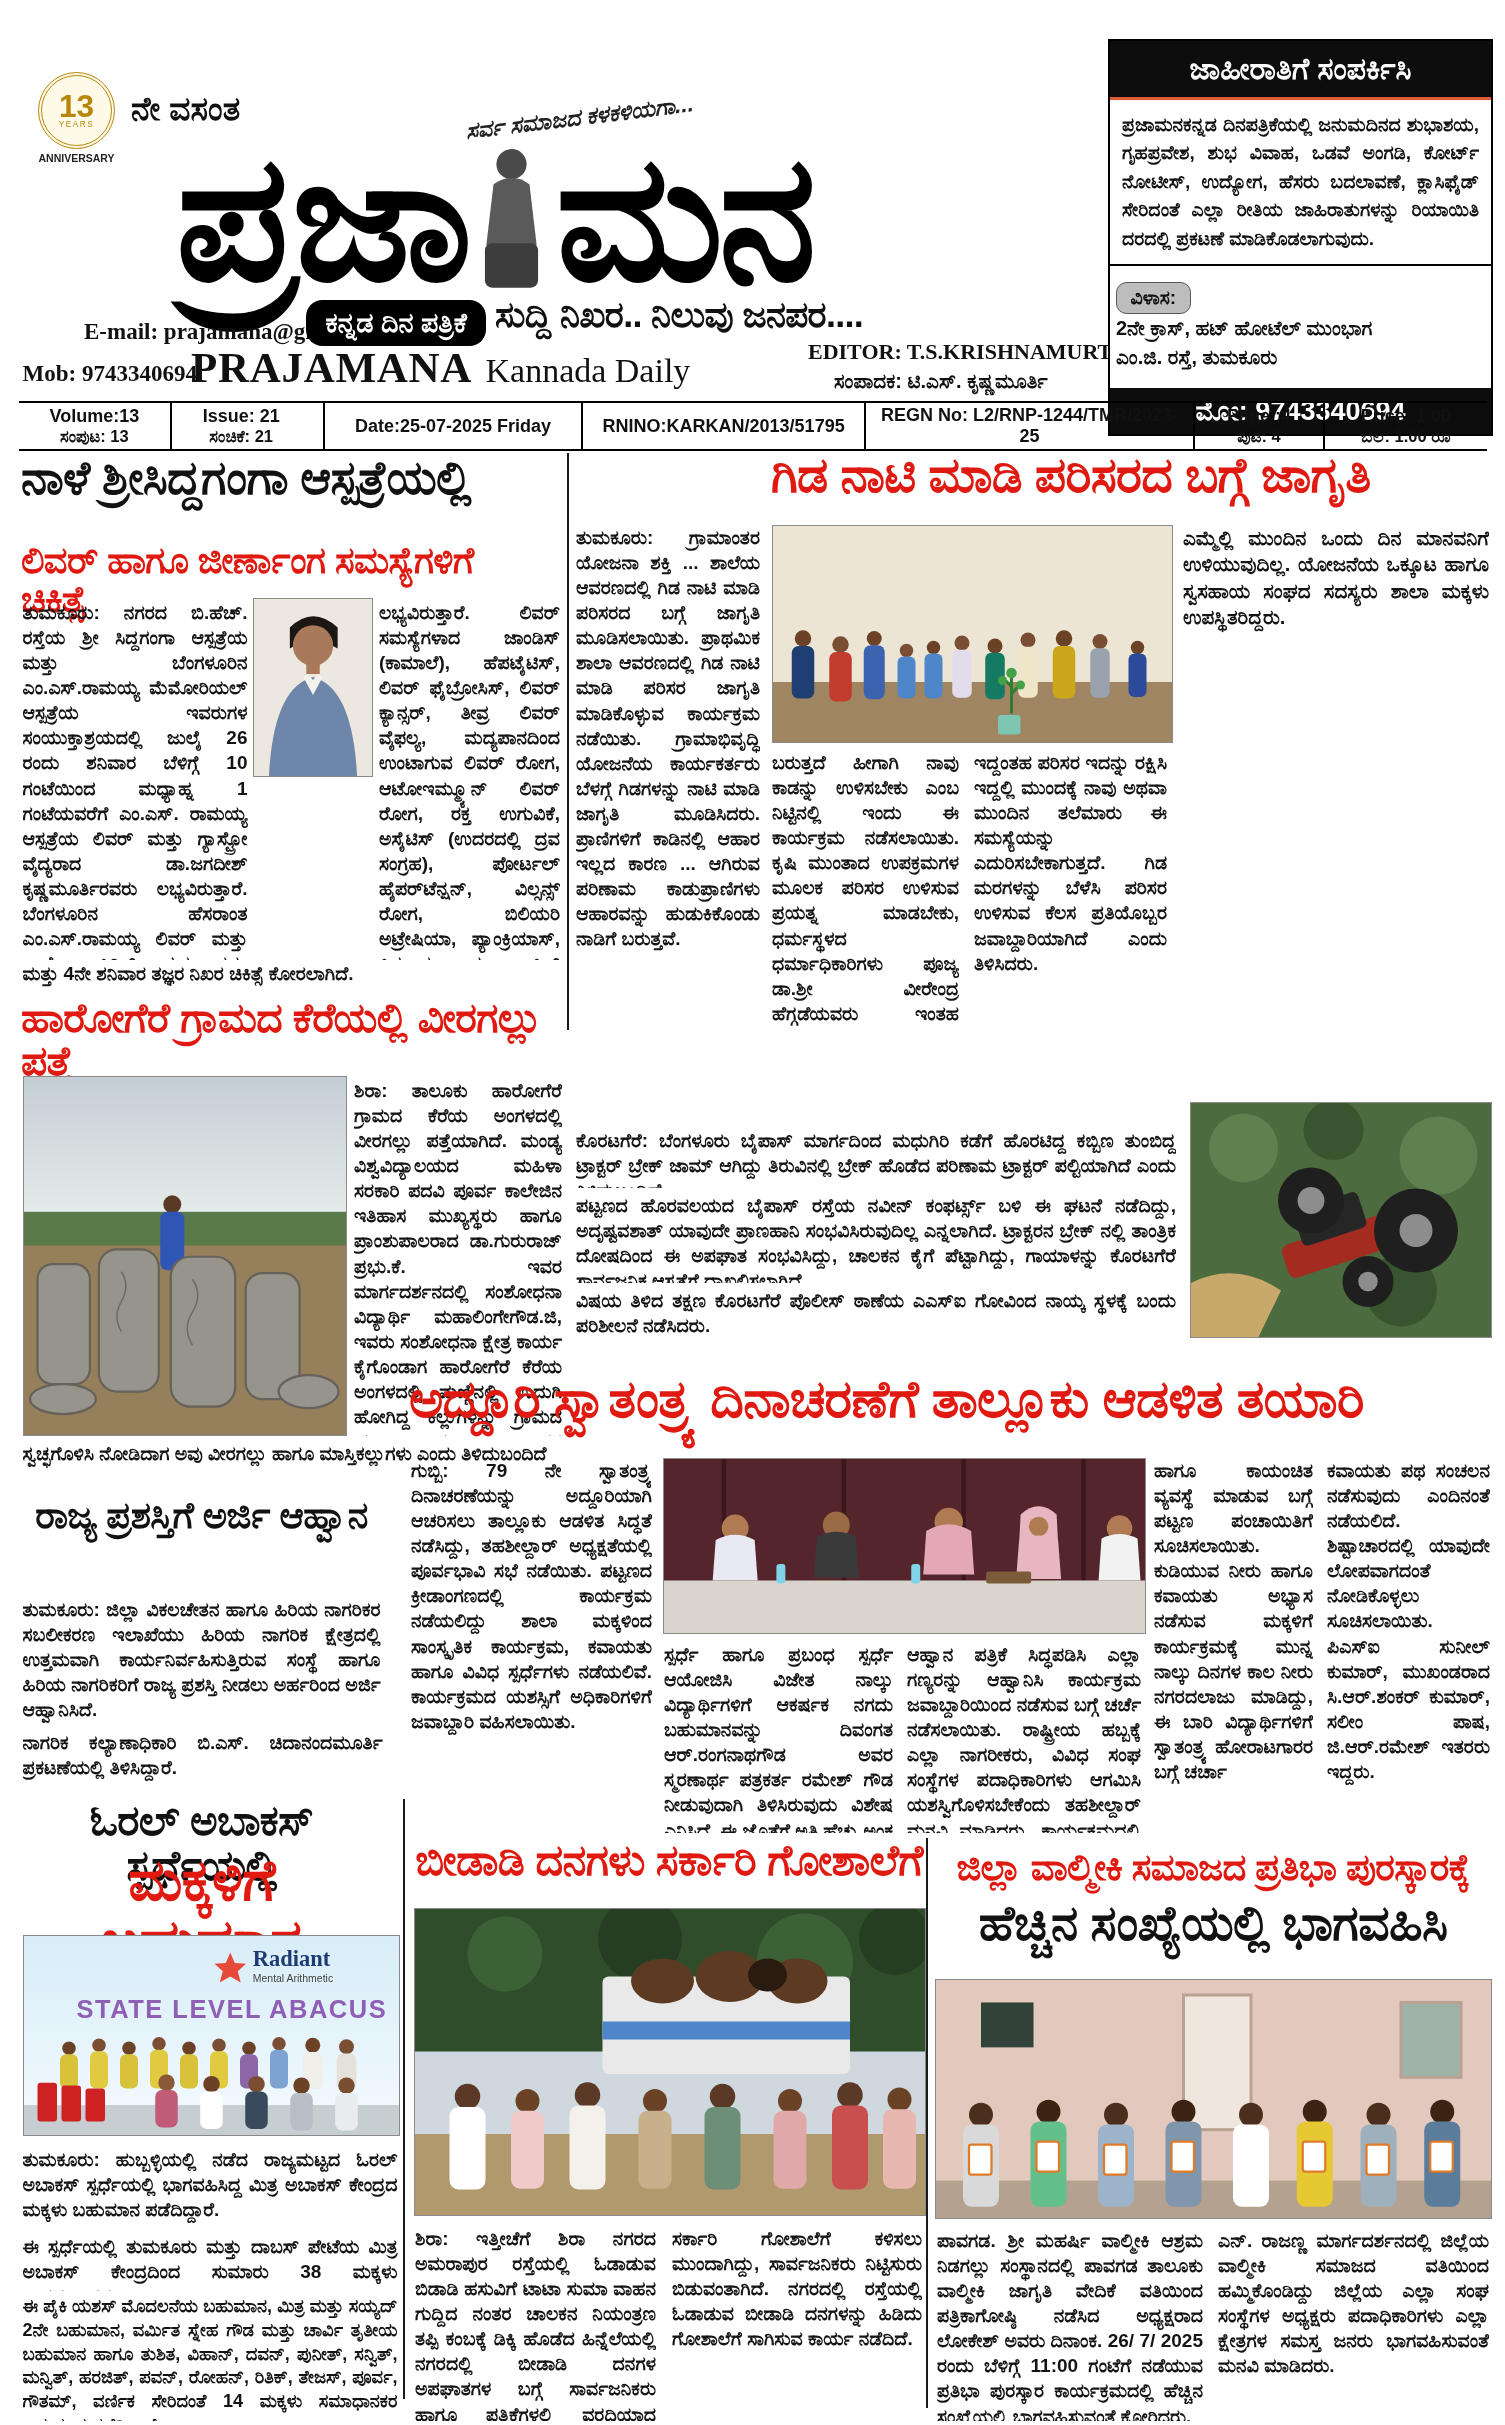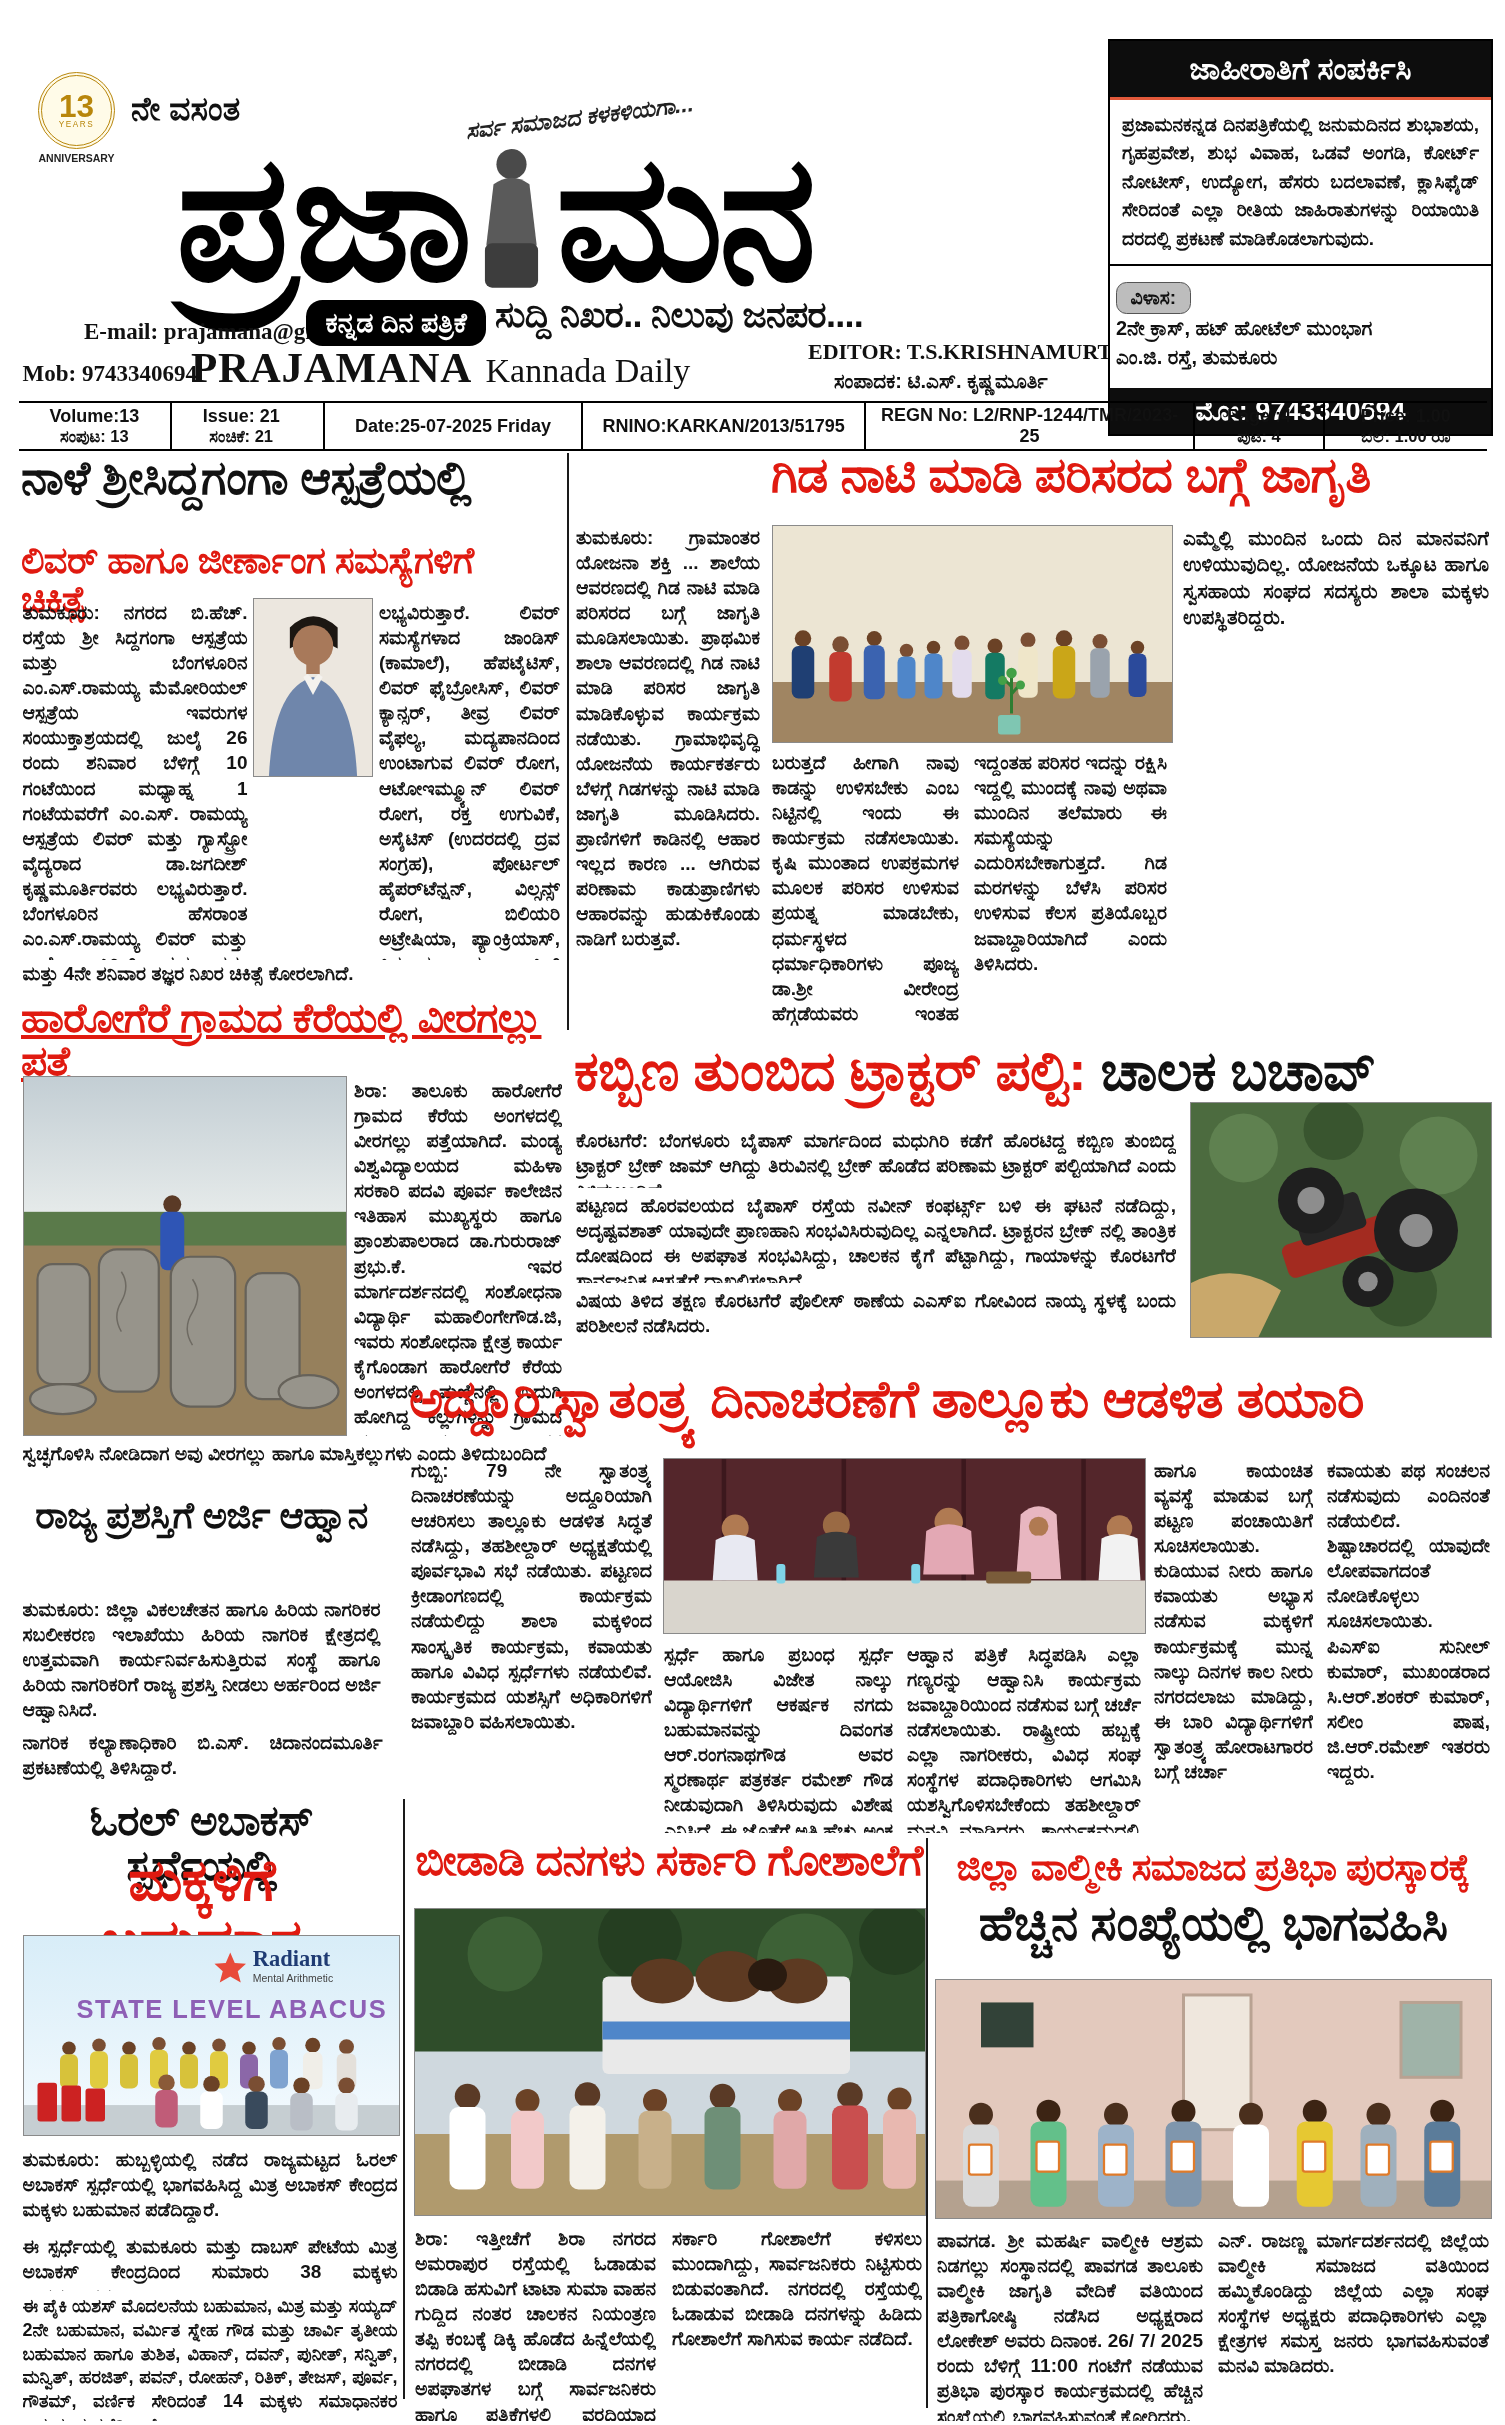--- a/index.html
+++ b/index.html
@@ -187,21 +187,21 @@
     <path d="M318 250 L318 200 M318 214 L304 200 M318 224 L332 208" stroke="#2e7d32" stroke-width="4" fill="none"></path>
     <circle cx="306" cy="206" r="6" fill="#43a047"></circle>
       <circle cx="330" cy="212" r="6" fill="#43a047"></circle>
       <circle cx="318" cy="196" r="7" fill="#43a047"></circle>
     <rect x="300" y="252" width="30" height="26" rx="4" fill="#7fc6b2"></rect>
   </svg>
   <div class="abs body-txt" style="left:772px;top:750px;width:187px;height:276px;">ಬರುತ್ತದೆ ಹೀಗಾಗಿ ನಾವು ಕಾಡನ್ನು ಉಳಿಸಬೇಕು ಎಂಬ ನಿಟ್ಟಿನಲ್ಲಿ ಇಂದು ಈ ಕಾರ್ಯಕ್ರಮ ನಡೆಸಲಾಯಿತು. ಕೃಷಿ ಮುಂತಾದ ಉಪಕ್ರಮಗಳ ಮೂಲಕ ಪರಿಸರ ಉಳಿಸುವ ಪ್ರಯತ್ನ ಮಾಡಬೇಕು, ಧರ್ಮಸ್ಥಳದ ಧರ್ಮಾಧಿಕಾರಿಗಳು ಪೂಜ್ಯ ಡಾ.ಶ್ರೀ ವೀರೇಂದ್ರ ಹೆಗ್ಗಡೆಯವರು ಇಂತಹ ಸಮಾಜಮುಖಿ ಕಾರ್ಯಕ್ರಮಗಳನ್ನು ಮಾಡಿಕೊಂಡಿದ್ದಾರೆ.</div>
   <div class="abs body-txt" style="left:974px;top:750px;width:193px;height:276px;">ಇದ್ದಂತಹ ಪರಿಸರ ಇದನ್ನು ರಕ್ಷಿಸಿ ಇದ್ದಲ್ಲಿ ಮುಂದಕ್ಕೆ ನಾವು ಅಥವಾ ಮುಂದಿನ ತಲೆಮಾರು ಈ ಸಮಸ್ಯೆಯನ್ನು ಎದುರಿಸಬೇಕಾಗುತ್ತದೆ. ಗಿಡ ಮರಗಳನ್ನು ಬೆಳೆಸಿ ಪರಿಸರ ಉಳಿಸುವ ಕೆಲಸ ಪ್ರತಿಯೊಬ್ಬರ ಜವಾಬ್ದಾರಿಯಾಗಿದೆ ಎಂದು ತಿಳಿಸಿದರು.</div>
   <div class="abs body-txt" style="left:1183px;top:525px;width:306px;height:300px;font-size:20px;">ಎಮ್ಮೆಲ್ಲಿ ಮುಂದಿನ ಒಂದು ದಿನ ಮಾನವನಿಗೆ ಉಳಿಯುವುದಿಲ್ಲ. ಯೋಜನೆಯ ಒಕ್ಕೂಟ ಹಾಗೂ ಸ್ವಸಹಾಯ ಸಂಘದ ಸದಸ್ಯರು ಶಾಲಾ ಮಕ್ಕಳು ಉಪಸ್ಥಿತರಿದ್ದರು.</div>
 
-  <div class="abs hl red" style="left:21px;top:997px;width:543px;font-size:41px;text-decoration:underline;">ಹಾರೋಗೆರೆ ಗ್ರಾಮದ ಕೆರೆಯಲ್ಲಿ ವೀರಗಲ್ಲು ಪತ್ತೆ</div>
+  <div class="abs hl red" style="left:21px;top:997px;width:543px;font-size:41px;">ಹಾರೋಗೆರೆ ಗ್ರಾಮದ ಕೆರೆಯಲ್ಲಿ ವೀರಗಲ್ಲು ಪತ್ತೆ</div>
   <svg class="ph" style="left:22.5px;top:1076px;" width="322" height="358" viewBox="0 0 430 478" preserveAspectRatio="none">
     <defs>
         <linearGradient id="sky1" x1="0" y1="0" x2="0" y2="1">
       <stop offset="0" stop-color="#c3ced4"></stop>
           <stop offset="1" stop-color="#e9edec"></stop>
         </linearGradient>
       </defs>
     <rect width="430" height="200" fill="url(#sky1)"></rect>
     <rect y="180" width="430" height="60" fill="#5a7a4a"></rect>
     <rect y="225" width="430" height="253" fill="#96805c"></rect>
@@ -218,23 +218,20 @@
       <ellipse cx="380" cy="420" rx="40" ry="22"></ellipse>
     </g>
     <g stroke="#6e6a62" stroke-width="2" fill="none">
       <path d="M225 270 q14 20 0 44 q-14 22 0 44"></path>
         <path d="M130 260 q12 18 0 40 q-12 20 0 40"></path>
     </g>
   </svg>
   <div class="abs body-txt" style="left:354px;top:1078px;width:208px;height:358px;">ಶಿರಾ: ತಾಲೂಕು ಹಾರೋಗೆರೆ ಗ್ರಾಮದ ಕೆರೆಯ ಅಂಗಳದಲ್ಲಿ ವೀರಗಲ್ಲು ಪತ್ತೆಯಾಗಿದೆ. ಮಂಡ್ಯ ವಿಶ್ವವಿದ್ಯಾಲಯದ ಮಹಿಳಾ ಸರಕಾರಿ ಪದವಿ ಪೂರ್ವ ಕಾಲೇಜಿನ ಇತಿಹಾಸ ಮುಖ್ಯಸ್ಥರು ಹಾಗೂ ಪ್ರಾಂಶುಪಾಲರಾದ ಡಾ.ಗುರುರಾಜ್ ಪ್ರಭು.ಕೆ. ಇವರ ಮಾರ್ಗದರ್ಶನದಲ್ಲಿ ಸಂಶೋಧನಾ ವಿದ್ಯಾರ್ಥಿ ಮಹಾಲಿಂಗೇಗೌಡ.ಜಿ, ಇವರು ಸಂಶೋಧನಾ ಕ್ಷೇತ್ರ ಕಾರ್ಯ ಕೈಗೊಂಡಾಗ ಹಾರೋಗೆರೆ ಕೆರೆಯ ಅಂಗಳದಲ್ಲಿ ಮಣ್ಣಿನಲ್ಲಿ ಉದುಗಿ ಹೋಗಿದ್ದ ಕಲ್ಲುಗಳನ್ನು ಗ್ರಾಮದ ಯತೀಶ್ ಹಾಗೂ ರಾಜಣ್ಣ ಇವರ ಸಹಕಾರದೊಂದಿಗೆ ಹೊರ ತೆಗೆದು ಅವುಗಳನ್ನು</div>
   <div class="abs body-txt" style="left:22.5px;top:1441px;width:540px;height:30px;">ಸ್ವಚ್ಛಗೊಳಿಸಿ ನೋಡಿದಾಗ ಅವು ವೀರಗಲ್ಲು ಹಾಗೂ ಮಾಸ್ತಿಕಲ್ಲುಗಳು ಎಂದು ತಿಳಿದುಬಂದಿದೆ</div>
 
-  <div class="abs hl" style="left:574px;top:1042px;width:917px;font-size:55px;">
-    <span class="red">ಕಬ್ಬಿಣ ತುಂಬಿದ ಟ್ರಾಕ್ಟರ್ ಪಲ್ಟಿ:</span><span class="blk"> ಚಾಲಕ ಬಚಾವ್</span>
-  </div>
   <div class="abs body-txt" style="left:576px;top:1128px;width:600px;height:60px;">ಕೊರಟಗೆರೆ: ಬೆಂಗಳೂರು ಬೈಪಾಸ್ ಮಾರ್ಗದಿಂದ ಮಧುಗಿರಿ ಕಡೆಗೆ ಹೊರಟಿದ್ದ ಕಬ್ಬಿಣ ತುಂಬಿದ್ದ ಟ್ರಾಕ್ಟರ್ ಬ್ರೇಕ್ ಜಾಮ್ ಆಗಿದ್ದು ತಿರುವಿನಲ್ಲಿ ಬ್ರೇಕ್ ಹೊಡೆದ ಪರಿಣಾಮ ಟ್ರಾಕ್ಟರ್ ಪಲ್ಟಿಯಾಗಿದೆ ಎಂದು ತಿಳಿದುಬಂದಿದೆ.</div>
   <div class="abs body-txt" style="left:576px;top:1193px;width:600px;height:90px;">ಪಟ್ಟಣದ ಹೊರವಲಯದ ಬೈಪಾಸ್ ರಸ್ತೆಯ ನವೀನ್ ಕಂಫರ್ಟ್ಸ್ ಬಳಿ ಈ ಘಟನೆ ನಡೆದಿದ್ದು, ಅದೃಷ್ಟವಶಾತ್ ಯಾವುದೇ ಪ್ರಾಣಹಾನಿ ಸಂಭವಿಸಿರುವುದಿಲ್ಲ ಎನ್ನಲಾಗಿದೆ. ಟ್ರಾಕ್ಟರನ ಬ್ರೇಕ್ ನಲ್ಲಿ ತಾಂತ್ರಿಕ ದೋಷದಿಂದ ಈ ಅಪಘಾತ ಸಂಭವಿಸಿದ್ದು, ಚಾಲಕನ ಕೈಗೆ ಪೆಟ್ಟಾಗಿದ್ದು, ಗಾಯಾಳನ್ನು ಕೊರಟಗೆರೆ ಸಾರ್ವಜನಿಕ ಆಸ್ಪತ್ರೆಗೆ ದಾಖಲಿಸಲಾಗಿದೆ.</div>
   <div class="abs body-txt" style="left:576px;top:1288px;width:600px;height:49px;">ವಿಷಯ ತಿಳಿದ ತಕ್ಷಣ ಕೊರಟಗೆರೆ ಪೊಲೀಸ್ ಠಾಣೆಯ ಎಎಸ್ಐ ಗೋವಿಂದ ನಾಯ್ಕ ಸ್ಥಳಕ್ಕೆ ಬಂದು ಪರಿಶೀಲನೆ ನಡೆಸಿದರು.</div>
   <svg class="ph" style="left:1190px;top:1102px;" width="300" height="234" viewBox="0 0 400 312" preserveAspectRatio="none">
     <rect width="400" height="312" fill="#4c6b3f"></rect>
     <circle cx="70" cy="60" r="46" fill="#5f8150"></circle>
       <circle cx="190" cy="36" r="40" fill="#39552f"></circle>
     <circle cx="330" cy="70" r="52" fill="#5f8150"></circle>
       <circle cx="280" cy="250" r="48" fill="#39552f"></circle>
     <path d="M0 312 L0 240 Q60 210 120 250 L90 312 Z" fill="#c9a86b"></path>

